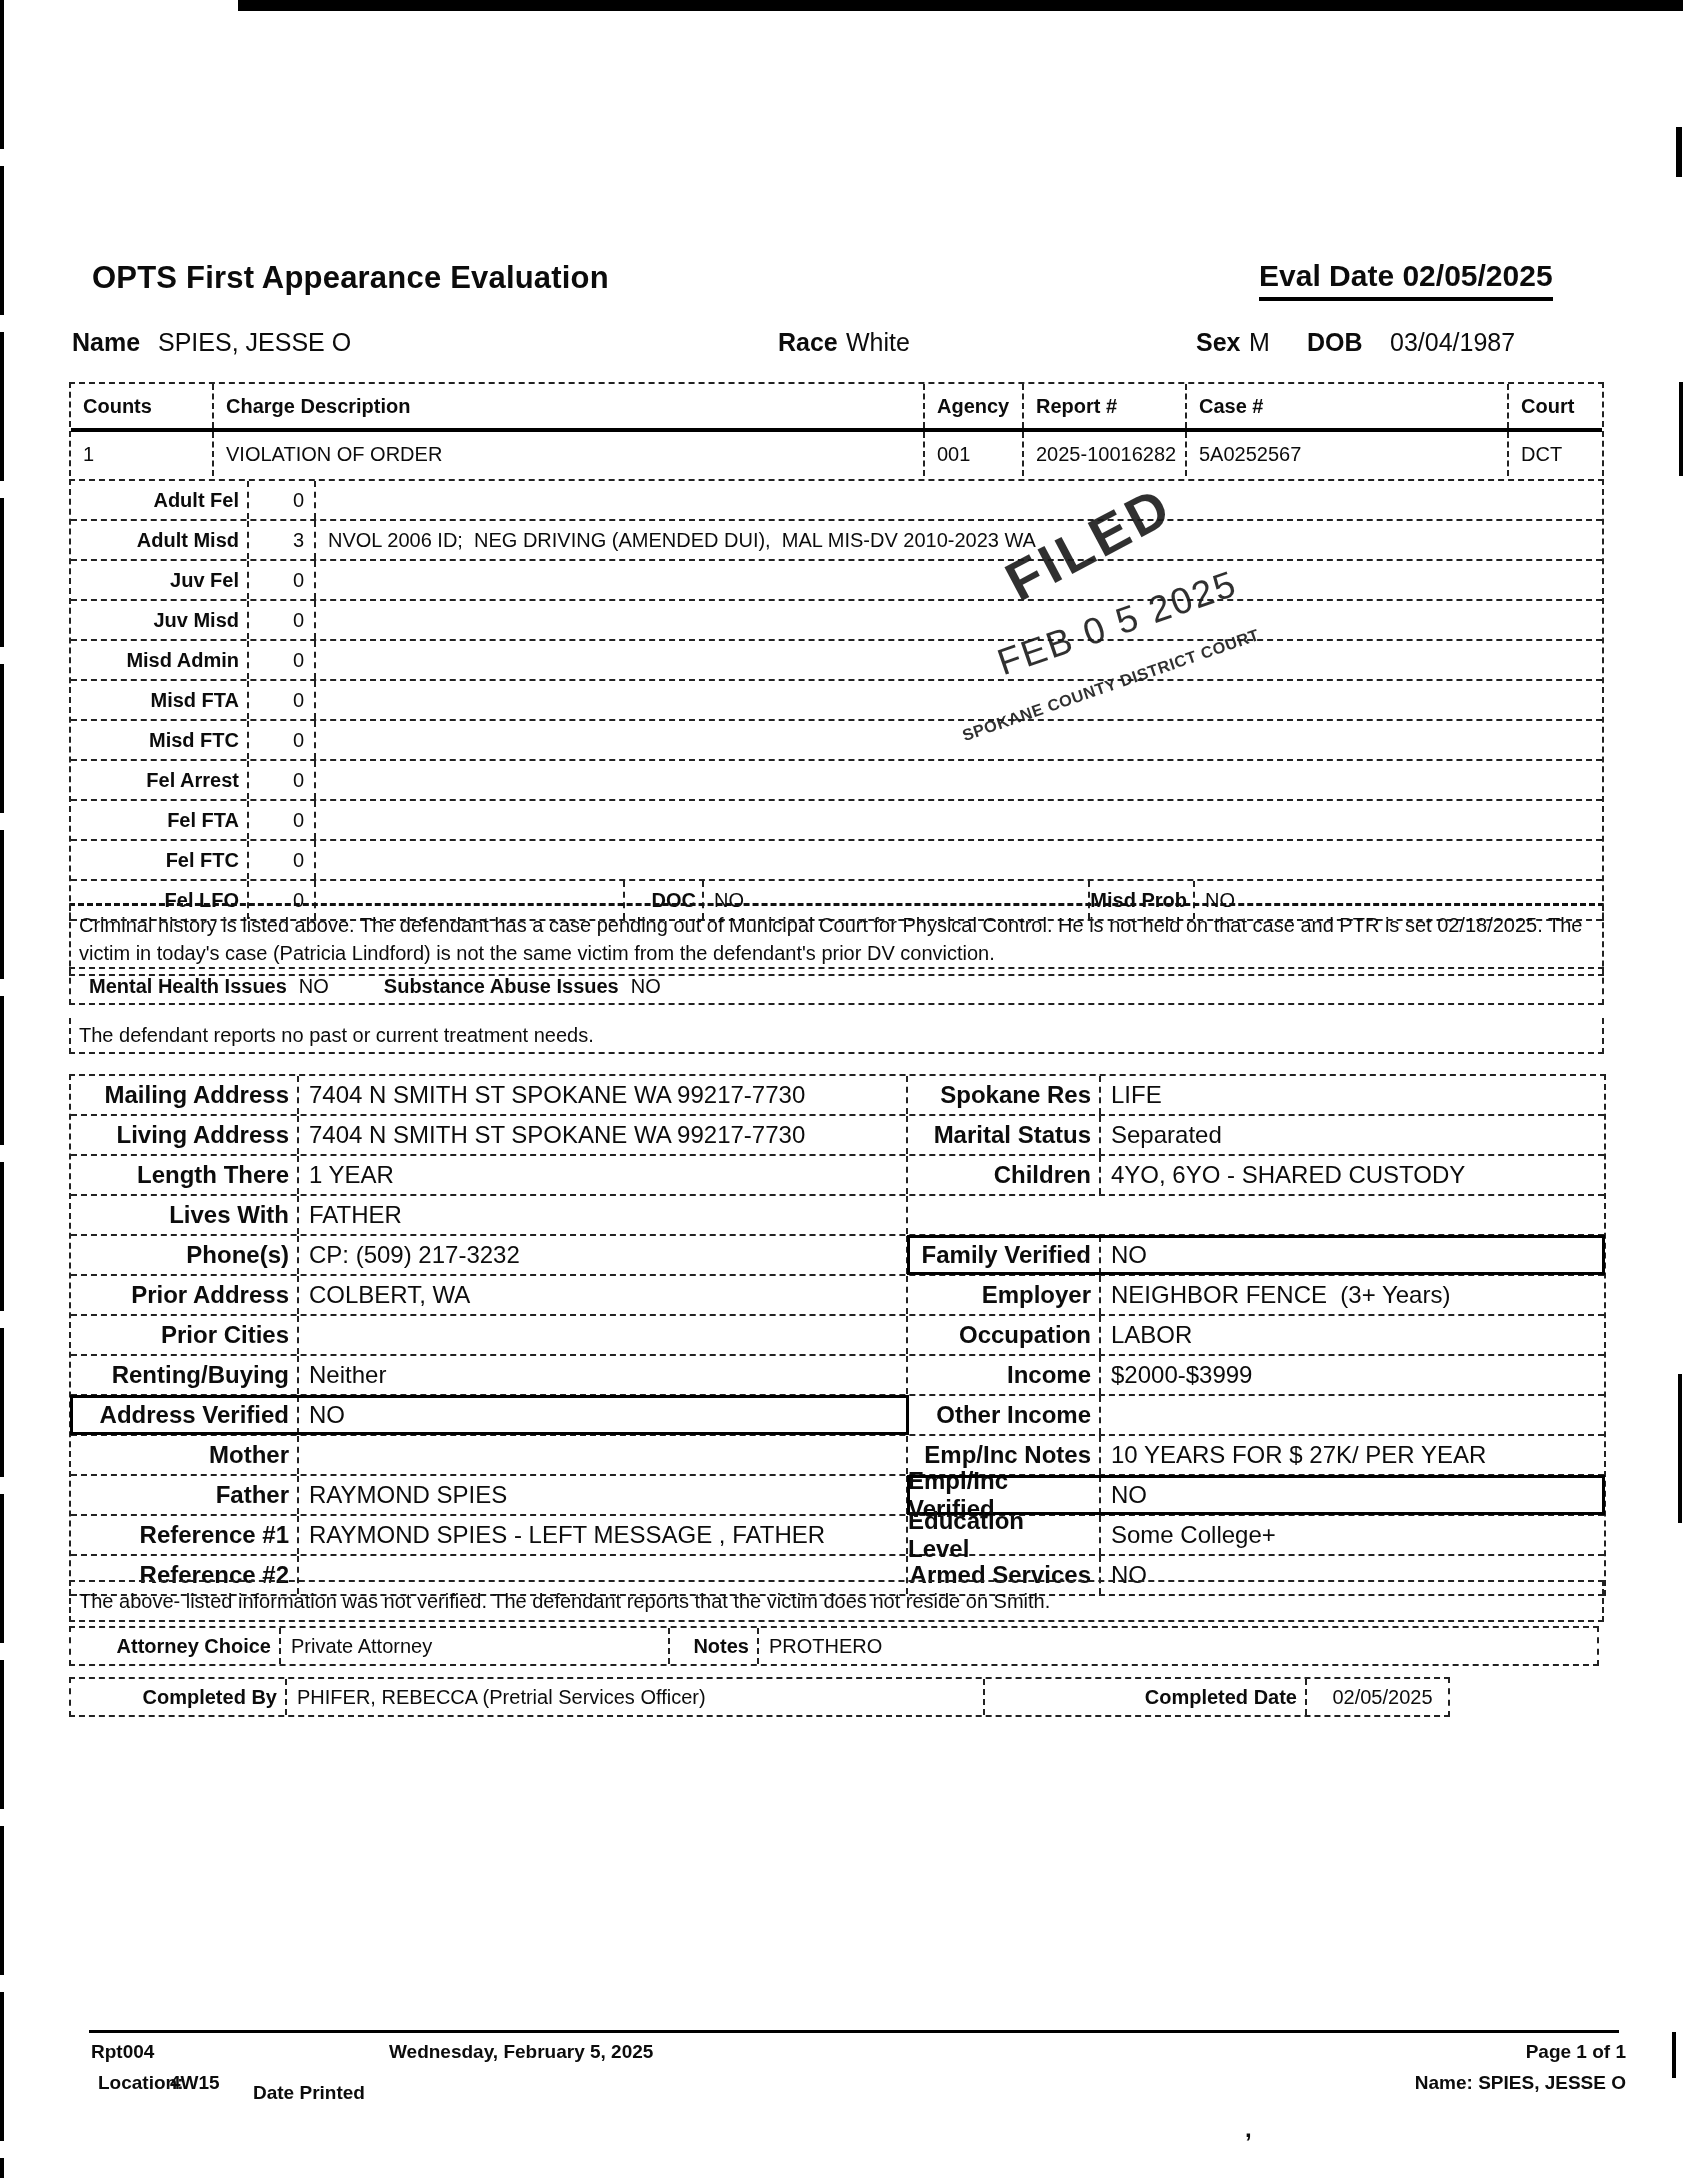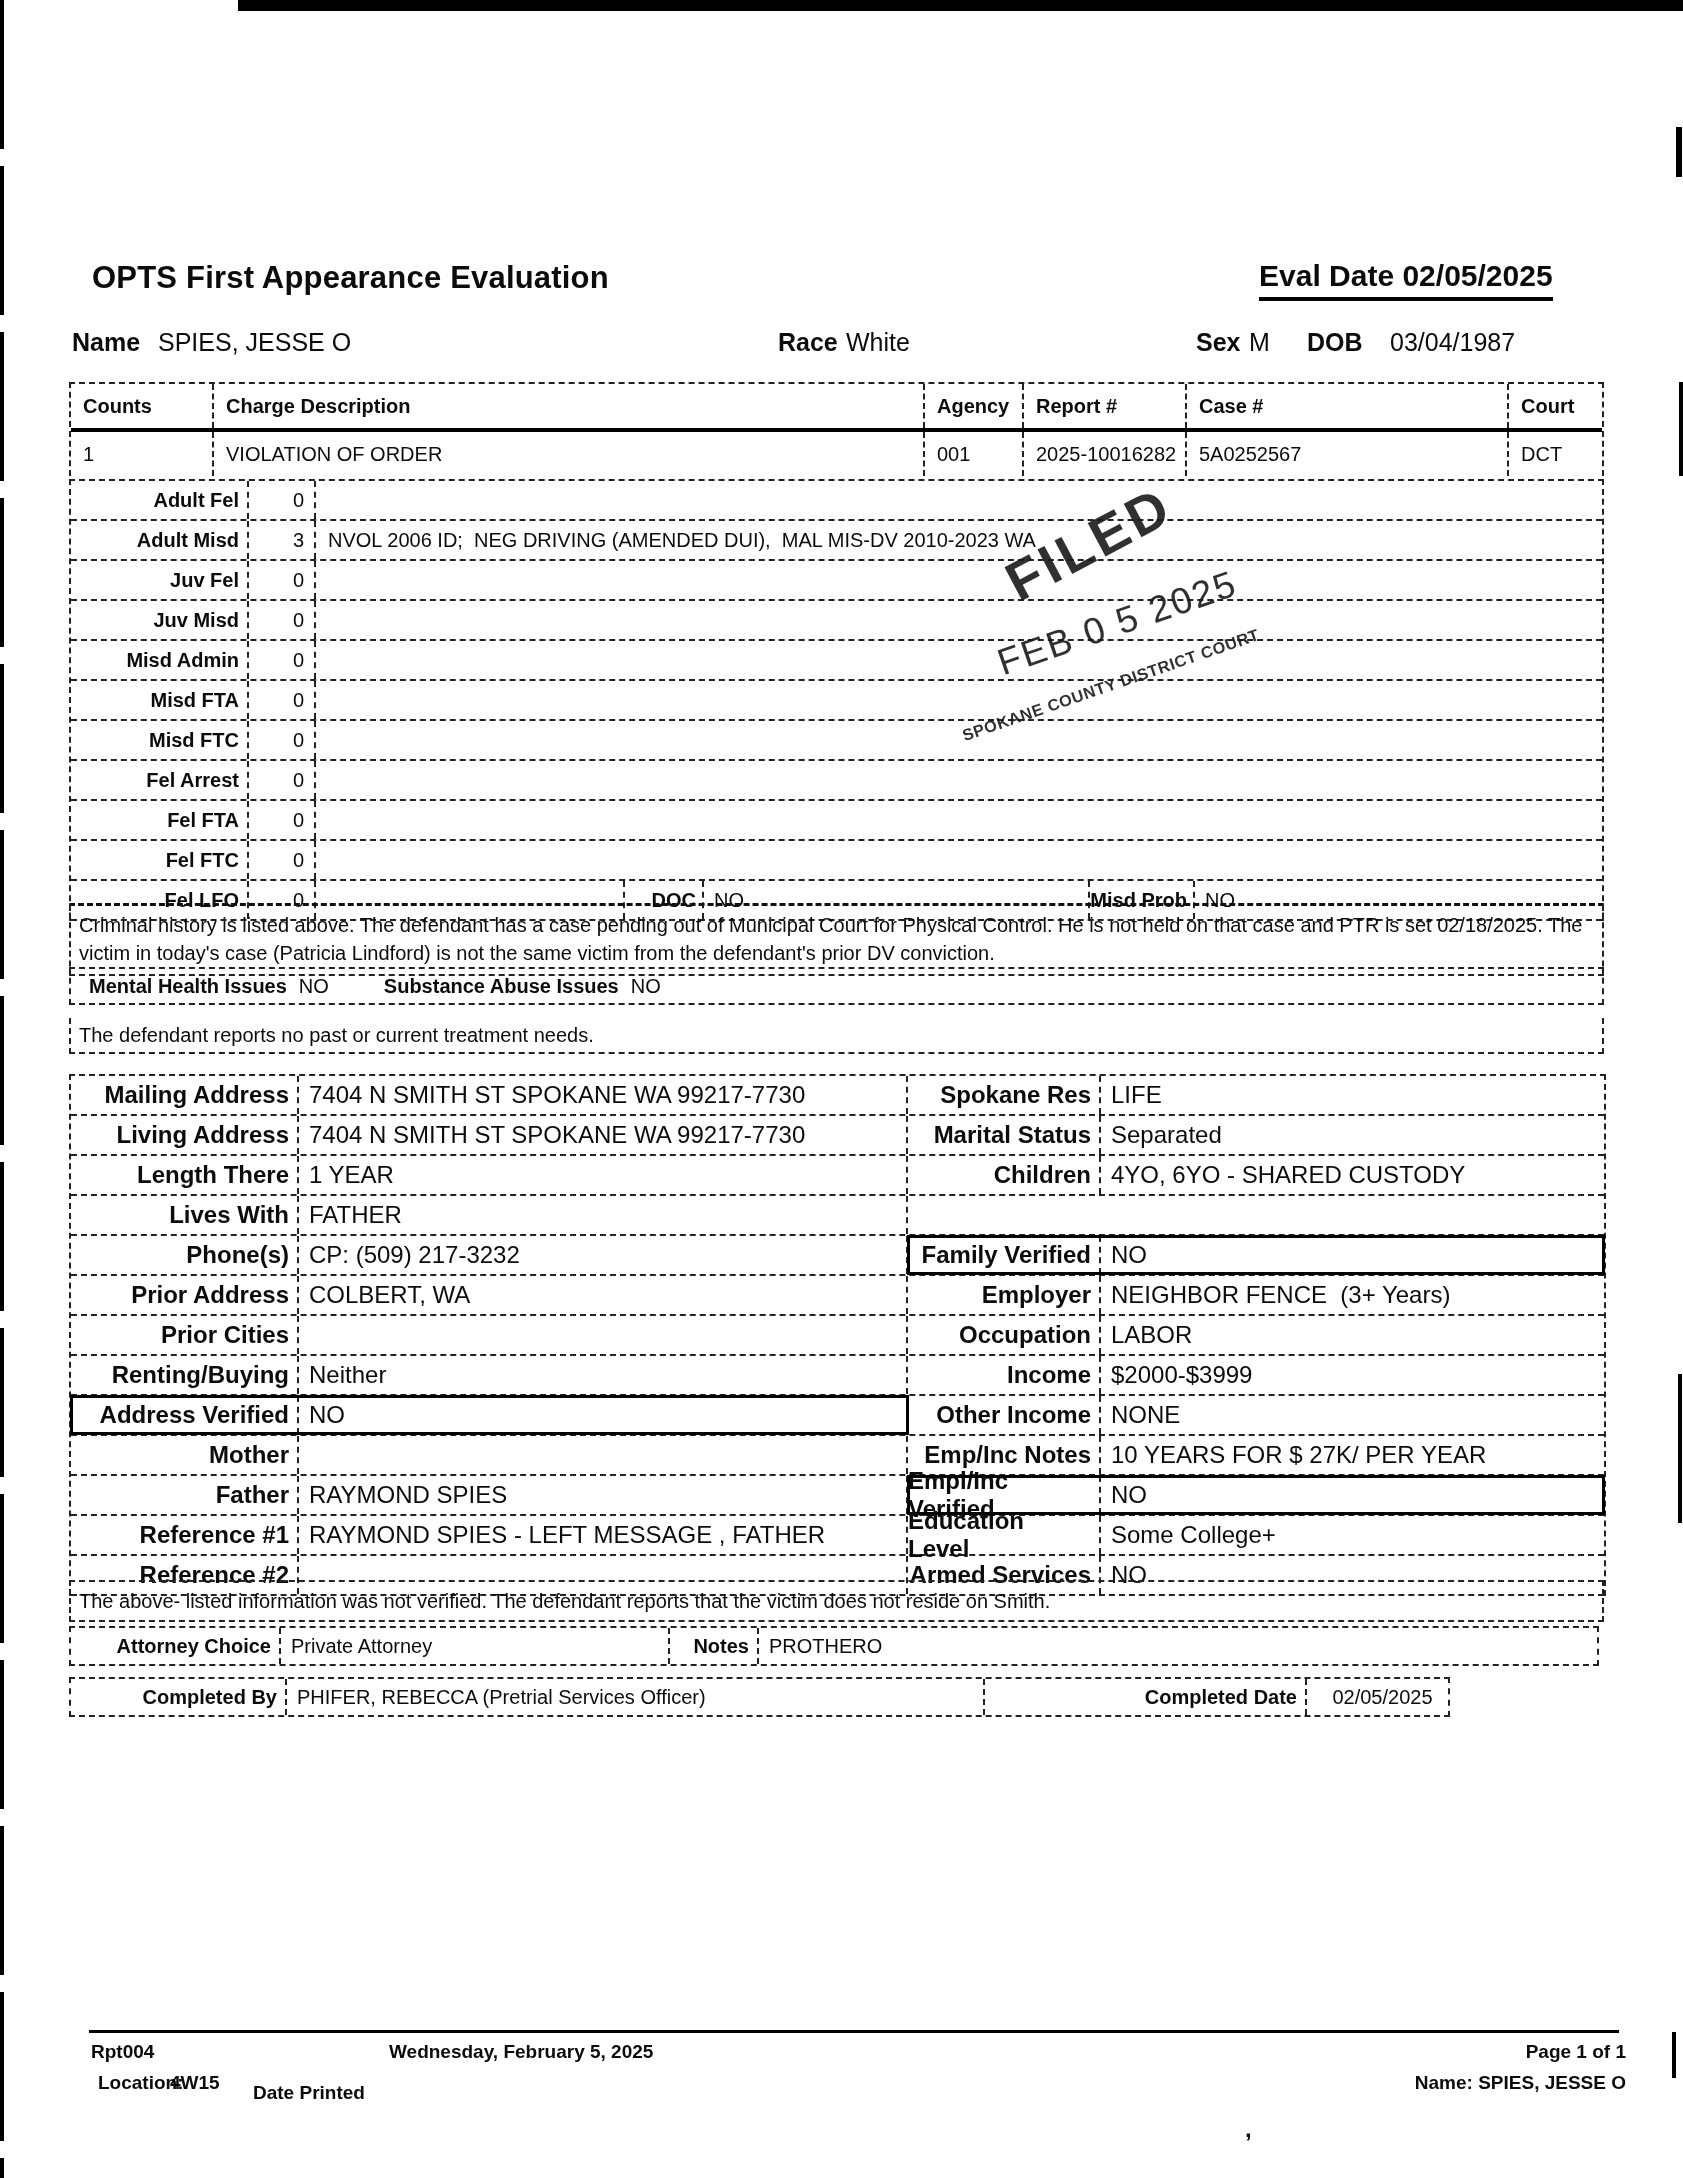--- a/index.html
+++ b/index.html
@@ -297,21 +297,20 @@
       </div>
     </div>
 
     <div class="ad-row">
       <div class="ad-left boxed">
         <div class="ad-cell lf-label">Address Verified</div>
         <div class="ad-cell lf-value">NO</div>
       </div>
       <div class="ad-right">
         <div class="ad-cell rt-label">Other Income</div>
-        <div class="ad-cell rt-value">NONE</div>
       </div>
     </div>
 
     <div class="ad-row">
       <div class="ad-left">
         <div class="ad-cell lf-label">Mother</div>
         <div class="ad-cell lf-value"></div>
       </div>
       <div class="ad-right">
         <div class="ad-cell rt-label">Emp/Inc Notes</div>

